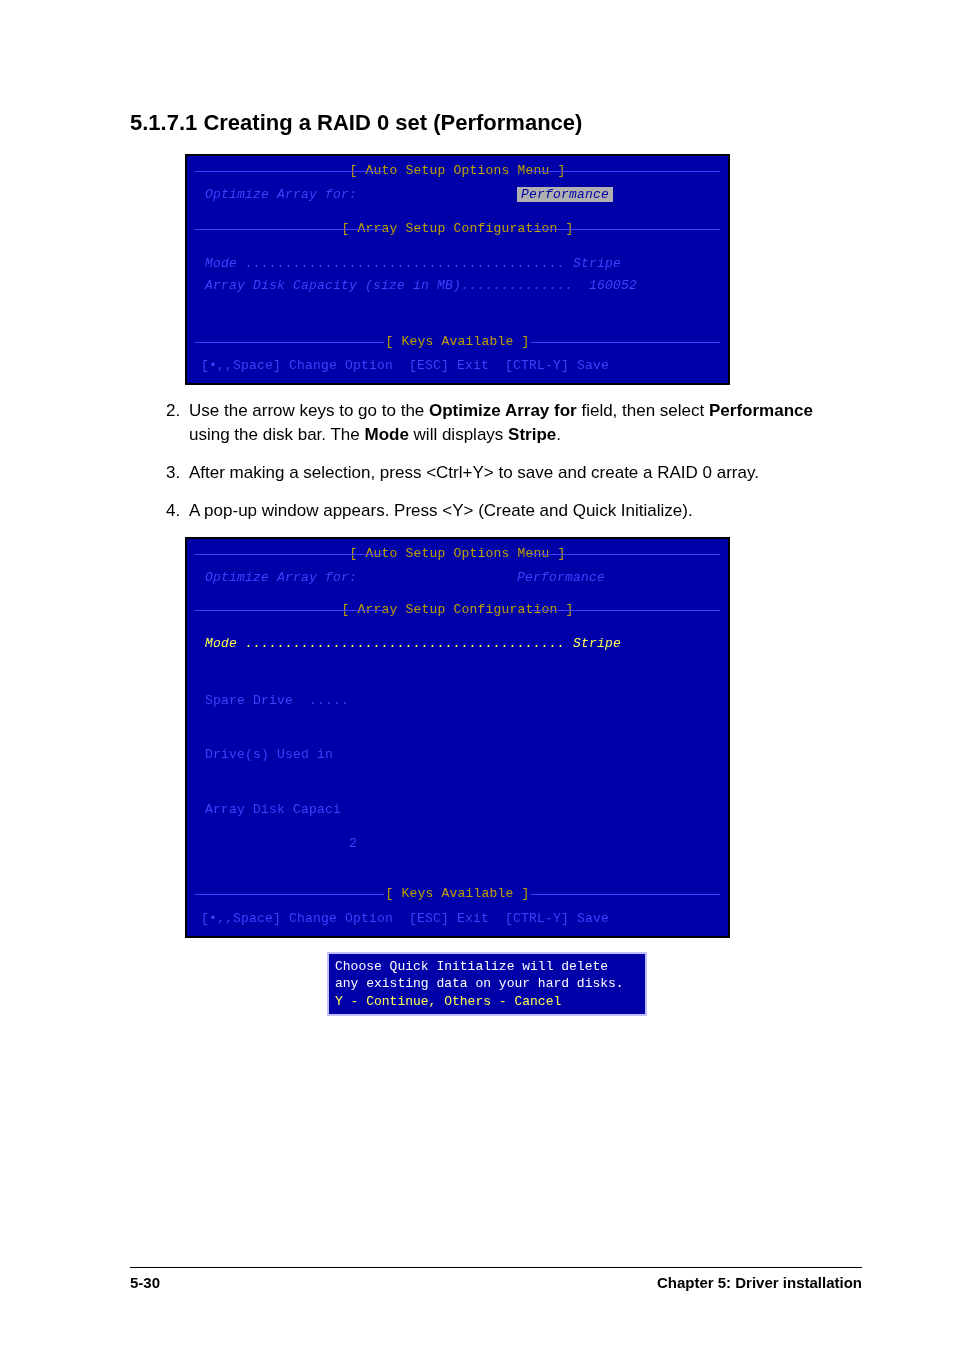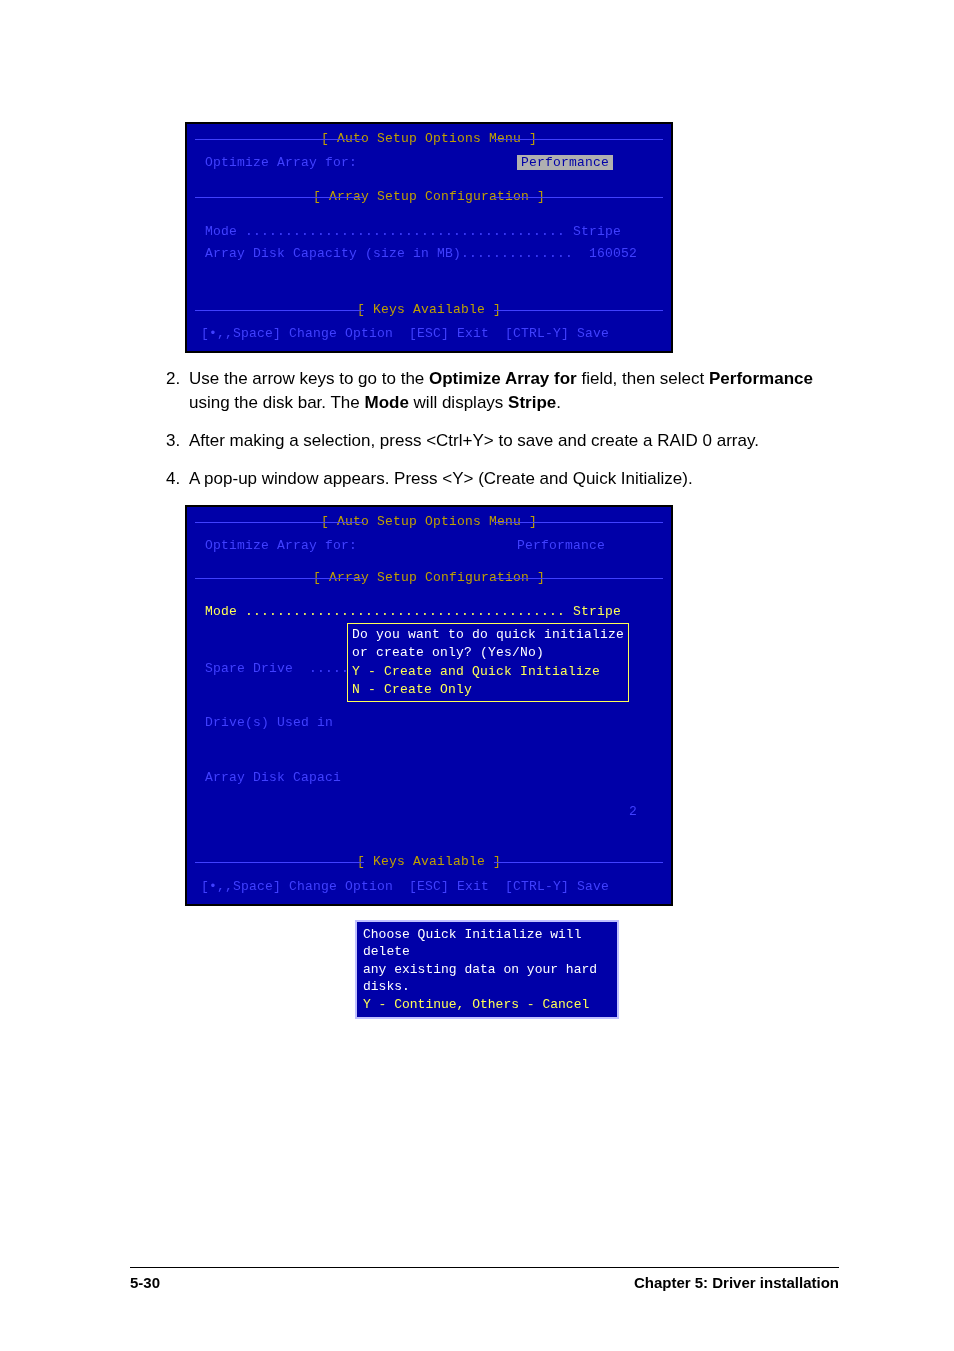--- a/index.html
+++ b/index.html
@@ -35,21 +35,21 @@
 
   .bios {
     background: #0000a8;
     color: #4040ff;
     font-family: "Courier New", monospace;
     font-size: 13px;
     line-height: 1.4;
     margin: 12px 0 14px 55px;
     border: 2px solid #000;
     padding: 6px 0 6px 0;
-    width: 488px;
+    width: 545px;
     box-sizing: border-box;
     letter-spacing: 0.2px;
   }
   .bios .sec-title {
     text-align: center;
     color: #c0a000;
     margin-bottom: 4px;
     font-weight: normal;
     position: relative;
   }
@@ -59,20 +59,21 @@
     position: absolute;
     top: 50%;
     width: 35%;
     border-top: 1px solid #4040ff;
   }
   .bios .sec-title::before { left: 8px; }
   .bios .sec-title::after { right: 8px; }
   .bios .row {
     padding: 2px 18px;
     white-space: pre;
+    font-style: italic;
   }
   .bios .hl {
     background: #b0b0b0;
     color: #0000a8;
     padding: 0 4px;
   }
   .bios .yellow { color: #ffff55; }
   .bios .keyline {
     padding: 2px 14px;
     white-space: pre;
@@ -88,49 +89,50 @@
     color: #ffff55;
   }
   .popup-box .white { color: #fff; }
   .flexrow { display:flex; align-items:flex-start; padding:0 18px; }
   .flexrow .leftcol { white-space:pre; }
 
   .small-warn {
     background: #0000a8;
     border: 2px solid #c0c0ff;
     display: block;
-    width: 264px;
+    width: 320px;
     margin: 10px auto 0 auto;
     color: #ffff55;
     font-family: "Courier New", monospace;
     font-size: 13px;
     padding: 4px 6px;
     line-height: 1.35;
     box-sizing: border-box;
   }
   .small-warn .white { color: #fff; }
 
   .footer {
     position: absolute;
     bottom: 60px;
     left: 130px;
-    right: 115px;
+    right: 92px;
     border-top: 1px solid #000;
     padding-top: 6px;
     font-size: 15px;
     font-weight: bold;
     display: flex;
     justify-content: space-between;
   }
 </style>
 </head>
 <body>
 
 <div class="page">
 
+  <h3>5.1.7.1 Creating a RAID 0 set (Performance)</h3>
 
 
   <div class="bios">
     <div class="sec-title">[ Auto Setup Options Menu ]</div>
     <div class="row"><span>Optimize Array for:</span><span style="display:inline-block;width:160px;"></span><span class="hl">Performance</span></div>
     <div style="height:14px"></div>
     <div class="sec-title">[ Array Setup Configuration ]</div>
     <div style="height:10px"></div>
     <div class="row">Mode ........................................ Stripe</div>
     <div class="row">Array Disk Capacity (size in MB)..............  160052</div>
@@ -153,26 +155,20 @@
     <div style="height:12px"></div>
     <div class="sec-title">[ Array Setup Configuration ]</div>
     <div style="height:10px"></div>
     <div class="row yellow">Mode ........................................ Stripe</div>
     <div class="flexrow">
       <div class="leftcol">
         <div>Spare Drive  .....</div>
         <div>Drive(s) Used in </div>
         <div>Array Disk Capaci</div>
       </div>
-      <div class="popup-box">
-        <div class="white">Do you want to do quick initialize</div>
-        <div class="white">or create only? (Yes/No)</div>
-        <div>Y - Create and Quick Initialize</div>
-        <div>N - Create Only</div>
-      </div>
       <div style="align-self:flex-end;margin-bottom:2px;"> 2</div>
     </div>
     <div style="height:30px"></div>
     <div class="sec-title">[ Keys Available ]</div>
     <div class="keyline">[•,,Space] Change Option  [ESC] Exit  [CTRL-Y] Save</div>
   </div>
 
 
   <div class="small-warn">
     <div class="white">Choose Quick Initialize will delete</div>

